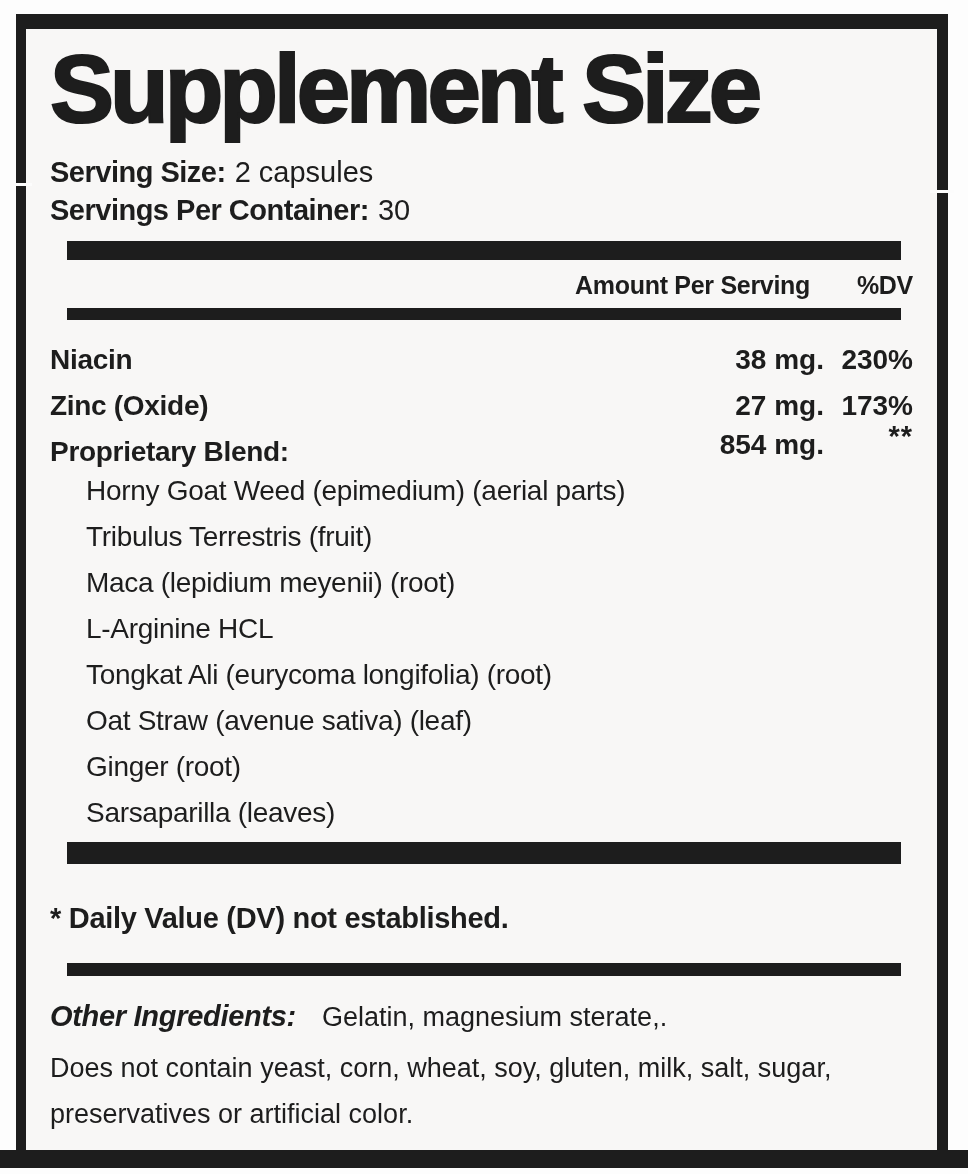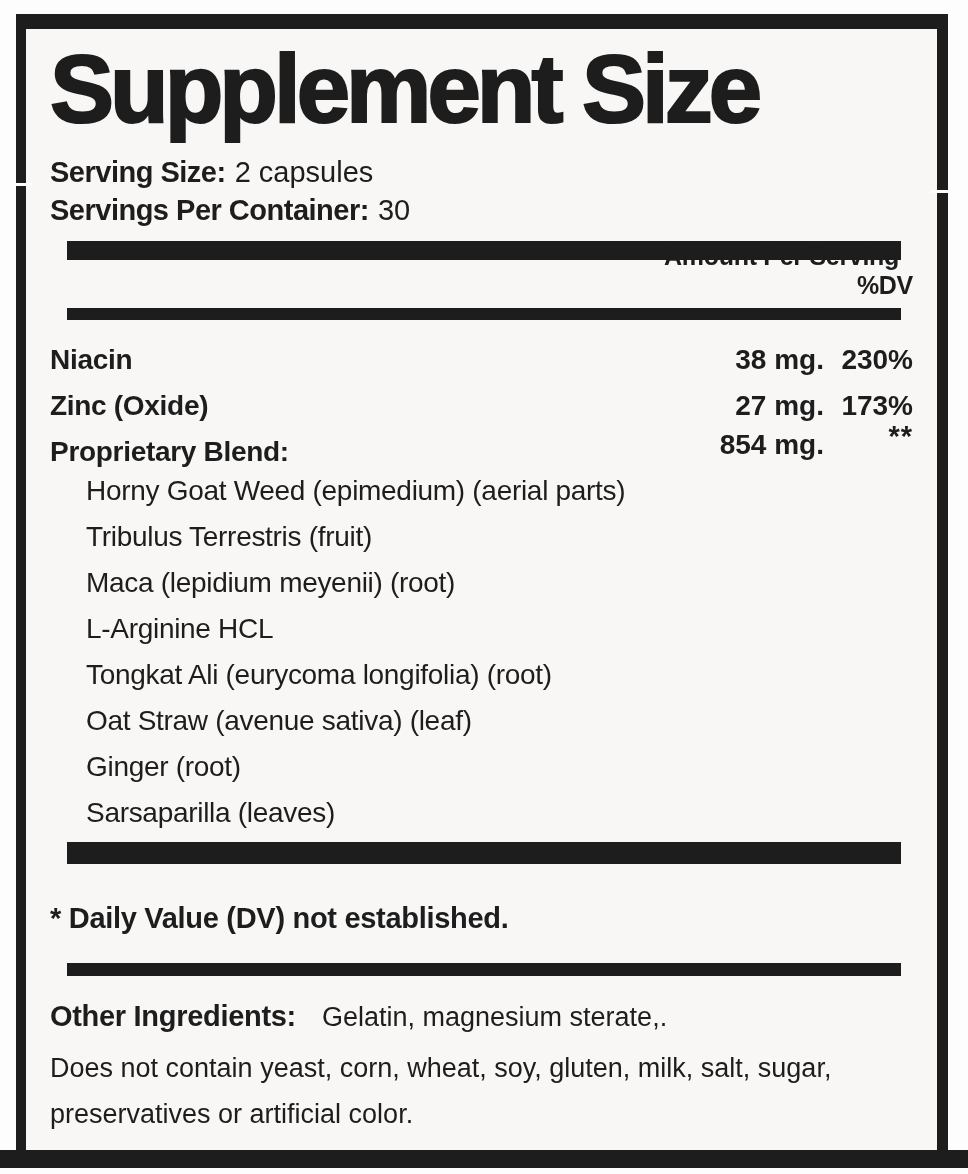--- a/index.html
+++ b/index.html
@@ -44,42 +44,42 @@
 
   .bar{background:var(--ink);margin-left:17px;margin-right:12px;}
   .bar-1{height:19px;margin-top:12px;}
   .bar-2{height:12px;margin-top:8px;}
   .bar-3{height:22px;margin-top:6px;}
   .bar-4{height:13px;margin-top:28px;}
 
   .header-row{
     display:flex;justify-content:flex-end;align-items:flex-end;
     margin-top:10px;height:30px;
-    font-size:25px;font-weight:bold;letter-spacing:-0.3px;flex-direction:column;
+    font-size:25px;font-weight:bold;letter-spacing:-0.3px;
   }
   .header-row .amount-h{text-align:right;padding-right:14px;}
   .header-row .dv-h{width:85px;margin-left:4px;text-align:right;}
 
   .rows{margin-top:10px;}
   .row{display:flex;align-items:flex-end;height:46px;font-size:28px;font-weight:bold;}
   .row .name{flex:1;letter-spacing:-0.3px;}
   .row .amount{width:180px;text-align:right;}
   .row .dv{width:85px;margin-left:4px;text-align:right;}
   .row-blend .amount{position:relative;top:-7px;}
   .row-blend .dv{position:relative;top:-15px;font-size:29px;letter-spacing:1px;}
 
   .blend-item{
     display:flex;align-items:center;height:46px;
     padding-left:36px;font-size:28px;letter-spacing:-0.3px;
   }
 
   .footnote{margin-top:38px;font-size:29px;font-weight:bold;letter-spacing:-0.3px;}
 
   .other{margin-top:20px;display:flex;align-items:baseline;line-height:40px;}
-  .other .lbl{font-size:29px;font-weight:bold;letter-spacing:-0.3px;}
+  .other .lbl{font-size:29px;font-weight:bold;letter-spacing:-0.3px;font-style:italic;}
   .other .val{font-size:27px;margin-left:26px;}
 
   .disclaimer{margin-top:8px;font-size:27px;line-height:46px;}
 </style>
 </head>
 <body>
 
 <div class="frame">
   <div class="content">
 

